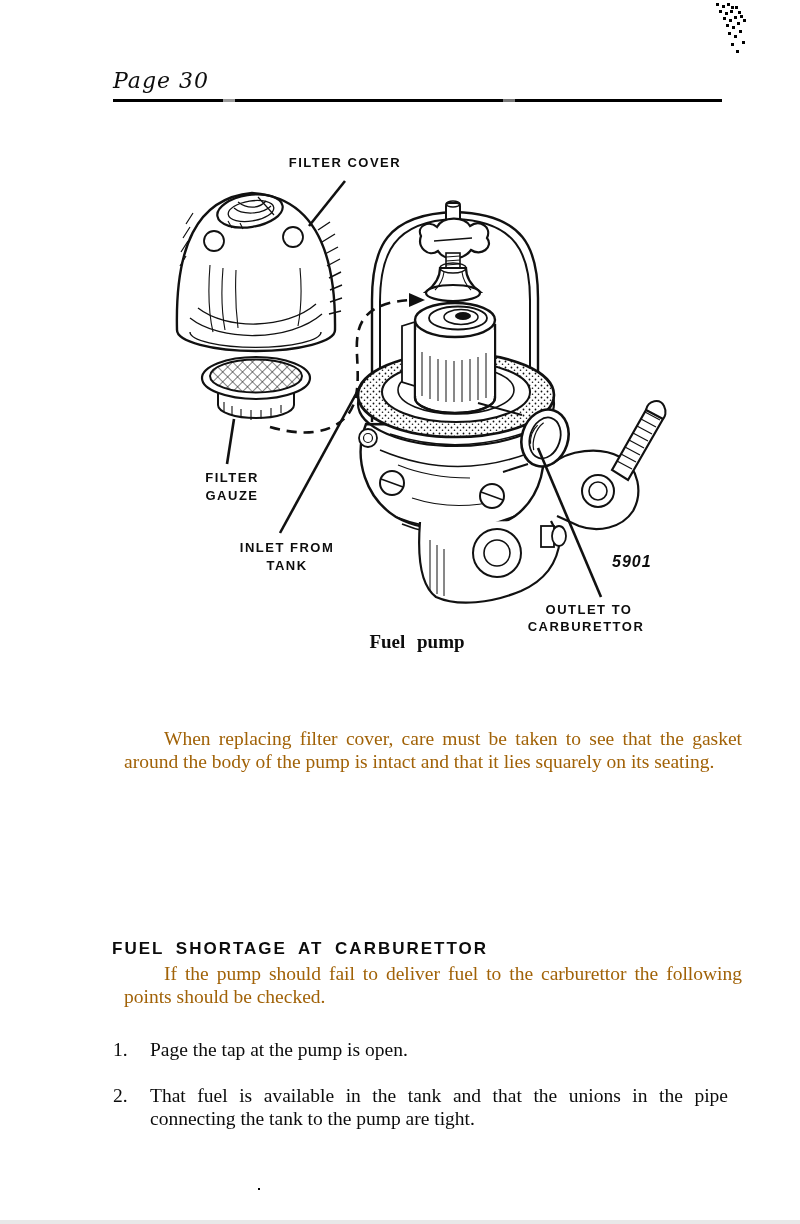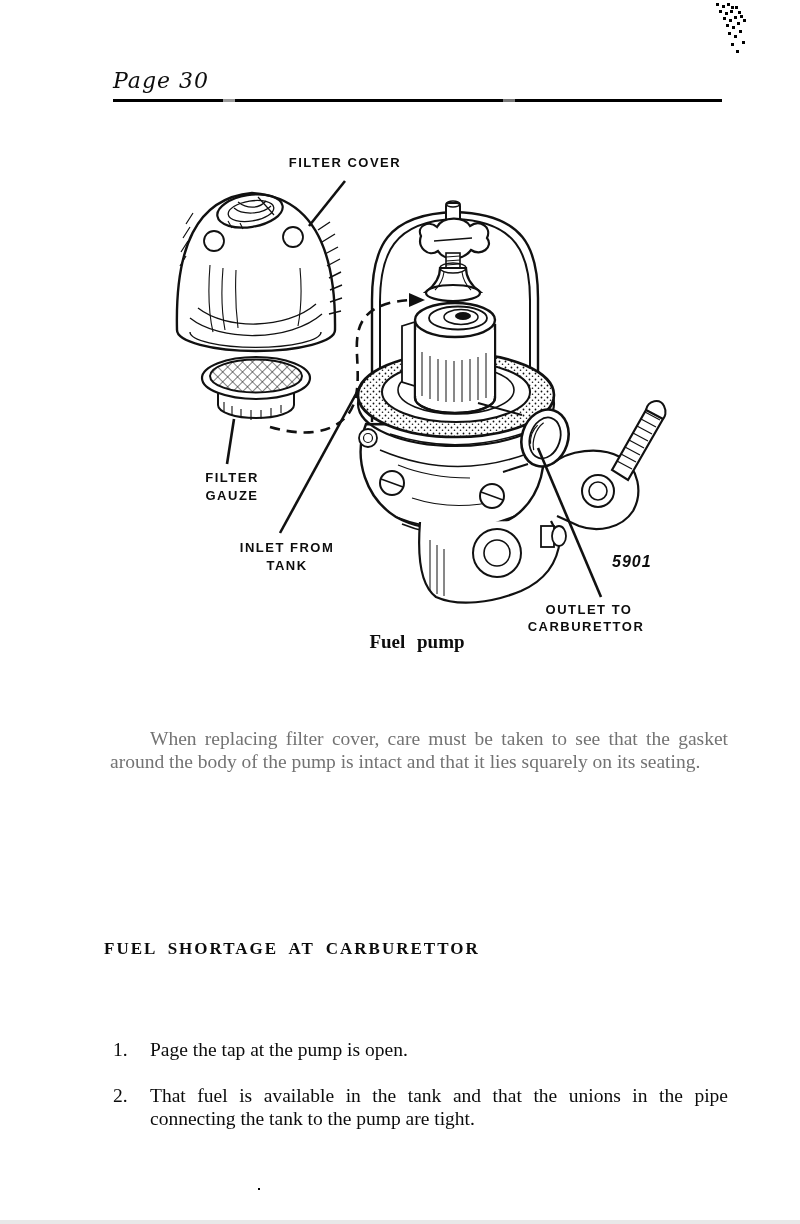--- a/index.html
+++ b/index.html
@@ -26,28 +26,28 @@
   }
   .fig-num {
     font-family:"Liberation Sans", sans-serif;
     font-size:16px; font-weight:bold; font-style:italic; letter-spacing:1px; fill:#0d0d0d;
   }
   .fig-caption {
     font-family:"Liberation Serif", serif;
     font-size:19px; font-weight:bold; word-spacing:7px; fill:#0d0d0d;
   }
   .body-text {
-    position:absolute; left:110px; width:618px;
+    position:absolute; left:124px; width:618px;
     font-size:19.5px; line-height:23px; text-align:justify;
-    color:#737373;
+    color:#a16207;
   }
   .indent { text-indent:40px; }
   .section-heading {
-    position:absolute; left:104px; top:939px;
-    font-family:Liberation Serif, serif;
+    position:absolute; left:112px; top:939px;
+    font-family:Liberation Sans, sans-serif;
     font-size:17px; font-weight:bold; letter-spacing:2px; word-spacing:5px;
     color:#0c0c0c;
   }
   .list-item {
     position:absolute; left:113px; width:615px;
     display:flex; font-size:19.5px; line-height:23px; color:#0c0c0c;
   }
   .list-item .num { width:37px; flex:0 0 37px; }
   .list-item .itxt { flex:1; text-align:justify; }
   .speck { position:absolute; background:#000; }
@@ -212,20 +212,21 @@
     <text class="fig-label" x="287" y="570" text-anchor="middle">TANK</text>
     <text class="fig-label" x="589" y="614" text-anchor="middle">OUTLET TO</text>
     <text class="fig-label" x="586" y="631" text-anchor="middle">CARBURETTOR</text>
     <text class="fig-num" x="612" y="567">5901</text>
     <text class="fig-caption" x="417" y="648" text-anchor="middle">Fuel pump</text>
   </svg>
 
   <p class="body-text indent" style="top:727px">When replacing filter cover, care must be taken to see that the gasket around the body of the pump is intact and that it lies squarely on its seating.</p>
 
   <h2 class="section-heading">FUEL SHORTAGE AT CARBURETTOR</h2>
+  <p class="body-text indent" style="top:962px">If the pump should fail to deliver fuel to the carburettor the following points should be checked.</p>
 
   <div class="list-item" style="top:1038px">
     <span class="num">1.</span>
     <span class="itxt">Page the tap at the pump is open.</span>
   </div>
   <div class="list-item" style="top:1084px">
     <span class="num">2.</span>
     <span class="itxt">That fuel is available in the tank and that the unions in the pipe connecting the tank to the pump are tight.</span>
   </div>
 

